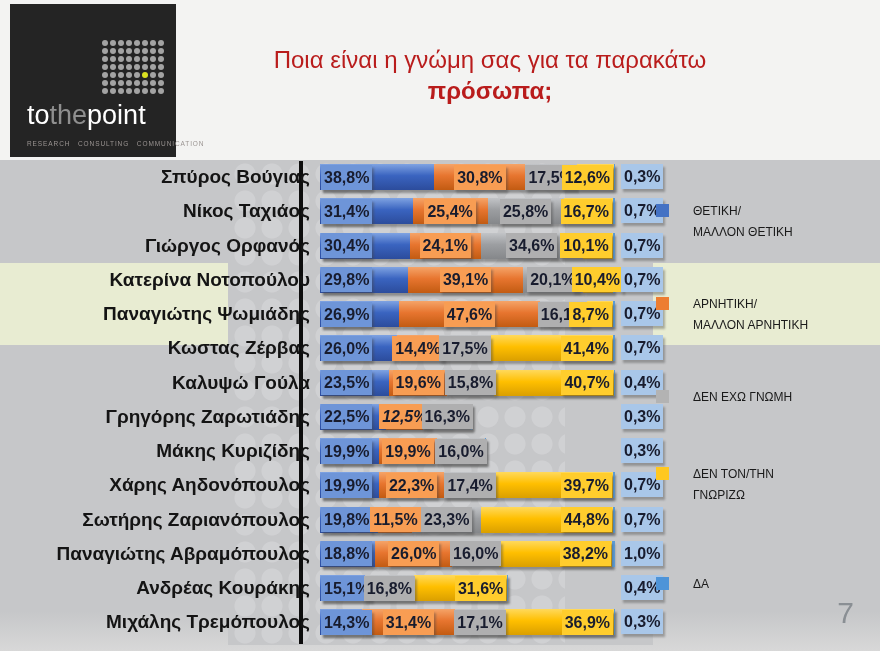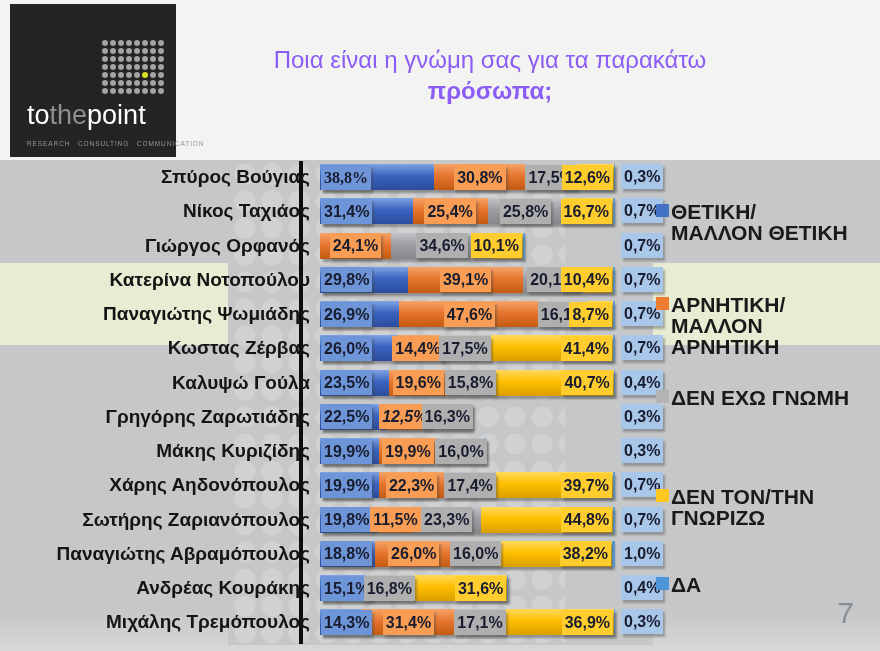--- a/index.html
+++ b/index.html
@@ -23,21 +23,21 @@
       grid-template-columns:repeat(8,6px);grid-auto-rows:6px;gap:2px;}
   .logo-dots .dot{width:6px;height:6px;border-radius:50%;background:#a3a3a3;}
   .logo-dots .dot.accent{background:#d9e021;}
   .logo-brand{position:absolute;left:17px;bottom:26px;font-size:27px;font-weight:normal;
       letter-spacing:0;color:#fff;}
   .logo-brand .mid{color:#8f8f8f;}
   .logo-sub{position:absolute;left:17px;bottom:10px;font-size:6.5px;color:#9a9492;
       letter-spacing:.9px;word-spacing:5px;white-space:nowrap;}
   
   .title{position:absolute;left:220px;top:44px;width:540px;text-align:center;
-      color:#8b5cf6;font-size:24px;line-height:31px;z-index:6;}
+      color:#b91c1c;font-size:24px;line-height:31px;z-index:6;}
   .title .t2{font-weight:bold;}
   
   .row{position:absolute;left:16px;width:880px;height:26px;z-index:6;}
   .name{position:absolute;left:0;top:0;width:294px;height:26px;line-height:26px;
       text-align:right;font-size:19px;font-weight:bold;color:#141414;white-space:nowrap;}
   .bar{position:absolute;left:304px;top:0;width:295px;height:26px;display:flex;}
   .seg{position:relative;flex:0 0 auto;height:26px;display:flex;align-items:center;
       box-shadow:2.5px 3px 2px rgba(70,70,70,.45);}
   .seg.start{justify-content:flex-start;}
   .seg.center{justify-content:center;}
@@ -51,21 +51,21 @@
       line-height:25px;padding:0 3px;font-size:16px;font-weight:bold;color:#181c2e;
       box-shadow:2px 2.5px 2px rgba(70,70,70,.4);}
   .lbl-pos{background:#6e95d8;margin-left:1px;}
   .lbl-neg{background:#f89d53;}
   .lbl-dk{background:#afafb0;}
   .lbl-unk{background:#ffcd2d;margin-right:1px;}
   .lbl-da{position:absolute;left:301px;top:0;background:#a9c7e9;}
   
   .legend-item{position:absolute;left:656px;width:215px;z-index:6;}
   .legend-swatch{position:absolute;left:0;top:3px;width:13px;height:13px;}
-  .legend-text{margin-left:15px;font-size:21px;line-height:21px;font-weight:bold;
+  .legend-text{margin-left:37px;font-size:12px;line-height:21px;font-weight:normal;
       color:#1a1a1a;}
   
   .page-number{position:absolute;right:26px;top:596px;font-size:30px;color:#8a8f94;z-index:6;}
 </style>
 </head>
 <body>
 
 <div class="slide">
 
   <div class="chart-region"></div>
@@ -139,21 +139,21 @@
 
   <div class="title">
     <div class="t1">Ποια είναι η γνώμη σας για τα παρακάτω</div>
     <div class="t2">πρόσωπα;</div>
   </div>
 
   <div id="rows">
       <div class="row" style="top: 164px;">
         <div class="name">Σπύρος Βούγιας</div>
         <div class="bar">
-          <div class="seg seg-pos start" style="width: 38.8%; font-family: Liberation Serif, serif;">
+          <div class="seg seg-pos start" style="width: 38.8%;">
             <span class="lbl lbl-pos">38,8%</span>
           </div>
           <div class="seg seg-neg center" style="width: 30.8%;">
             <span class="lbl lbl-neg">30,8%</span>
           </div>
           <div class="seg seg-dk center" style="width: 17.5%;">
             <span class="lbl lbl-dk">17,5%</span>
           </div>
           <div class="seg seg-unk end" style="width: 12.6%;">
             <span class="lbl lbl-unk">12,6%</span>
@@ -177,20 +177,23 @@
           <div class="seg seg-unk end" style="width: 16.7%;">
             <span class="lbl lbl-unk">16,7%</span>
           </div>
           <div class="seg seg-da" style="width: 0.7%;"></div>
           <span class="lbl lbl-da">0,7%</span>
         </div>
       </div>
       <div class="row" style="top: 232.5px;">
         <div class="name">Γιώργος Ορφανός</div>
         <div class="bar">
+          <div class="seg seg-pos start" style="width: 30.4%;">
+            <span class="lbl lbl-pos">30,4%</span>
+          </div>
           <div class="seg seg-neg center" style="width: 24.1%;">
             <span class="lbl lbl-neg">24,1%</span>
           </div>
           <div class="seg seg-dk center" style="width: 34.6%;">
             <span class="lbl lbl-dk">34,6%</span>
           </div>
           <div class="seg seg-unk end" style="width: 10.1%;">
             <span class="lbl lbl-unk">10,1%</span>
           </div>
           <div class="seg seg-da" style="width: 0.7%;"></div>
@@ -202,21 +205,21 @@
         <div class="bar">
           <div class="seg seg-pos start" style="width: 29.8%;">
             <span class="lbl lbl-pos">29,8%</span>
           </div>
           <div class="seg seg-neg center" style="width: 39.1%;">
             <span class="lbl lbl-neg">39,1%</span>
           </div>
           <div class="seg seg-dk center" style="width: 20.1%;">
             <span class="lbl lbl-dk">20,1%</span>
           </div>
-          <div class="seg seg-unk end" style="width: 10.4%;">
+          <div class="seg seg-unk end" style="width: 10.4%; justify-content: center;">
             <span class="lbl lbl-unk">10,4%</span>
           </div>
           <div class="seg seg-da" style="width: 0.7%;"></div>
           <span class="lbl lbl-da">0,7%</span>
         </div>
       </div>
       <div class="row" style="top: 301px;">
         <div class="name">Παναγιώτης Ψωμιάδης</div>
         <div class="bar">
           <div class="seg seg-pos start" style="width: 26.9%;">
@@ -404,21 +407,21 @@
         <div class="legend-text">ΘΕΤΙΚΗ/<br>ΜΑΛΛΟΝ ΘΕΤΙΚΗ</div>
       </div>
       <div class="legend-item" style="top: 294px;">
         <div class="legend-swatch" style="background: rgb(237, 125, 49);"></div>
         <div class="legend-text">ΑΡΝΗΤΙΚΗ/<br>ΜΑΛΛΟΝ ΑΡΝΗΤΙΚΗ</div>
       </div>
       <div class="legend-item" style="top: 387px;">
         <div class="legend-swatch" style="background: rgb(179, 179, 179);"></div>
         <div class="legend-text">ΔΕΝ ΕΧΩ ΓΝΩΜΗ</div>
       </div>
-      <div class="legend-item" style="top: 486px;">
+      <div class="legend-item" style="top: 464px;">
         <div class="legend-swatch" style="background: rgb(255, 200, 31);"></div>
         <div class="legend-text">ΔΕΝ ΤΟΝ/ΤΗΝ<br>ΓΝΩΡΙΖΩ</div>
       </div>
       <div class="legend-item" style="top: 574px;">
         <div class="legend-swatch" style="background: rgb(78, 148, 216);"></div>
         <div class="legend-text">ΔΑ</div>
       </div>
     </div>
 
   <div class="page-number">7</div>

